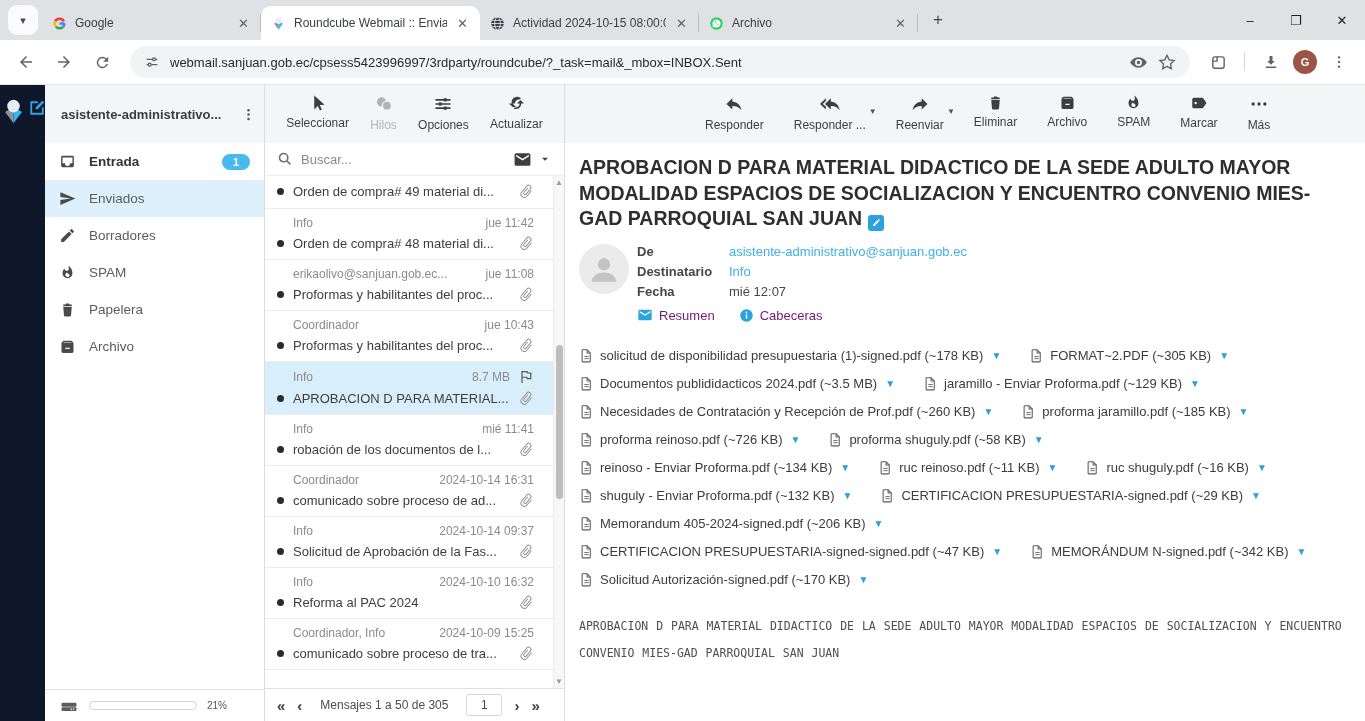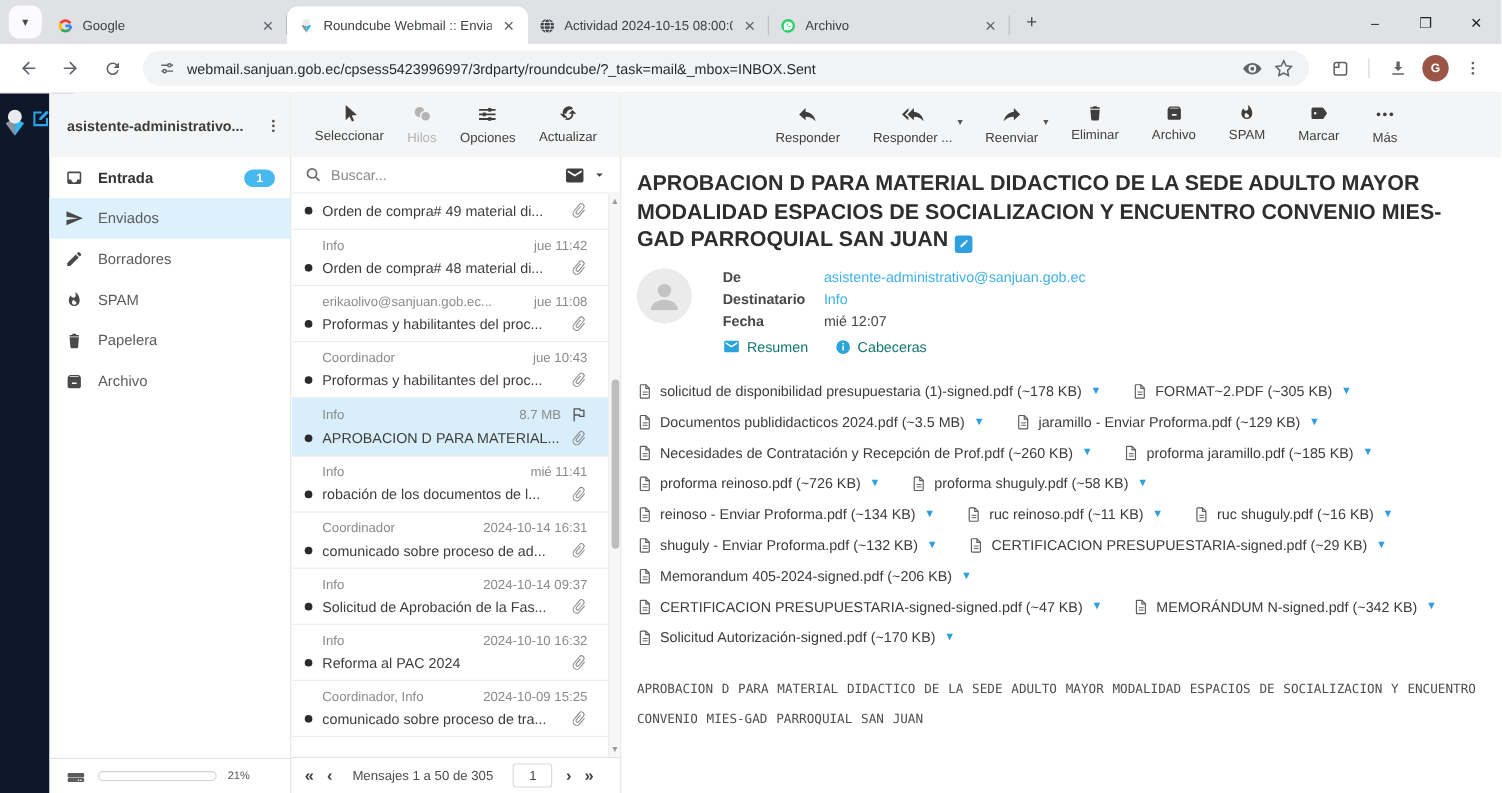--- a/index.html
+++ b/index.html
@@ -81,27 +81,27 @@
   .pager { height:33px; border-top:1px solid #e0e0e0; display:flex; align-items:center; gap:12px; padding:0 12px; font-size:12px; color:#4c4c4c; }
   .pager .pg { color:#3e3e3e; font-size:15px; font-weight:bold; line-height:1; }
   .pager .lbl { margin:0 6px; }
   .pager .box { width:36px; height:22px; border:1px solid #d8d8d8; border-radius:3px; display:flex; align-items:center; justify-content:center; font-size:12px; color:#444; }
 
   .mailcol { flex:1; display:flex; flex-direction:column; background:#fff; min-width:0; }
   .mailbar { height:58px; background:#f4f5f6; display:flex; gap:30px; padding:9px 0 0 140px; }
   .mailcontent { flex:1; padding:12px 18px 0 14px; overflow:hidden; }
   .subject { font-size:19.5px; font-weight:bold; color:#2e2e2e; line-height:1.32; max-width:790px; }
   .editchip { display:inline-flex; width:16px; height:16px; background:#2da0e0; border-radius:3px; color:#fff; align-items:center; justify-content:center; margin-left:6px; vertical-align:-2px; }
-  .hdrblock { display:flex; gap:28px; margin-top:12px; align-items:flex-start; }
+  .hdrblock { display:flex; gap:8px; margin-top:12px; align-items:flex-start; }
   .pavatar { width:50px; height:50px; border-radius:50%; background:#ebebeb; color:#c3c3c3; display:flex; align-items:center; justify-content:center; overflow:hidden; flex:none; }
   .hdrrow { display:flex; font-size:13px; margin-bottom:5px; }
   .hdrrow .hl { width:92px; font-weight:bold; color:#474747; }
   .hdrrow .hv { color:#474747; }
   .hdrrow .hv.link { color:#3fb0e8; }
-  .hdractions { display:flex; gap:24px; margin-top:8px; font-size:13px; color:#0f766e; align-items:center; }
+  .hdractions { display:flex; gap:24px; margin-top:8px; font-size:13px; color:#701a75; align-items:center; }
   .hact { display:flex; align-items:center; gap:6px; }
   .hact .aic { color:#2ba4dd; display:flex; }
 
   .attachments { margin-top:18px; }
   .attrow { display:flex; gap:28px; height:28px; align-items:center; }
   .att { display:flex; align-items:center; gap:6px; font-size:13px; color:#3c3c3c; white-space:nowrap; }
   .att .pdfic { color:#5c5c5c; display:flex; }
   .att .acaret { color:#2f9fe0; font-size:10px; margin-left:2px; }
 
   .mailbody { margin-top:20px; font-family:"DejaVu Sans Mono",monospace; font-size:11.5px; line-height:2.3; color:#4f4f4f; max-width:786px; word-spacing:1px; }

